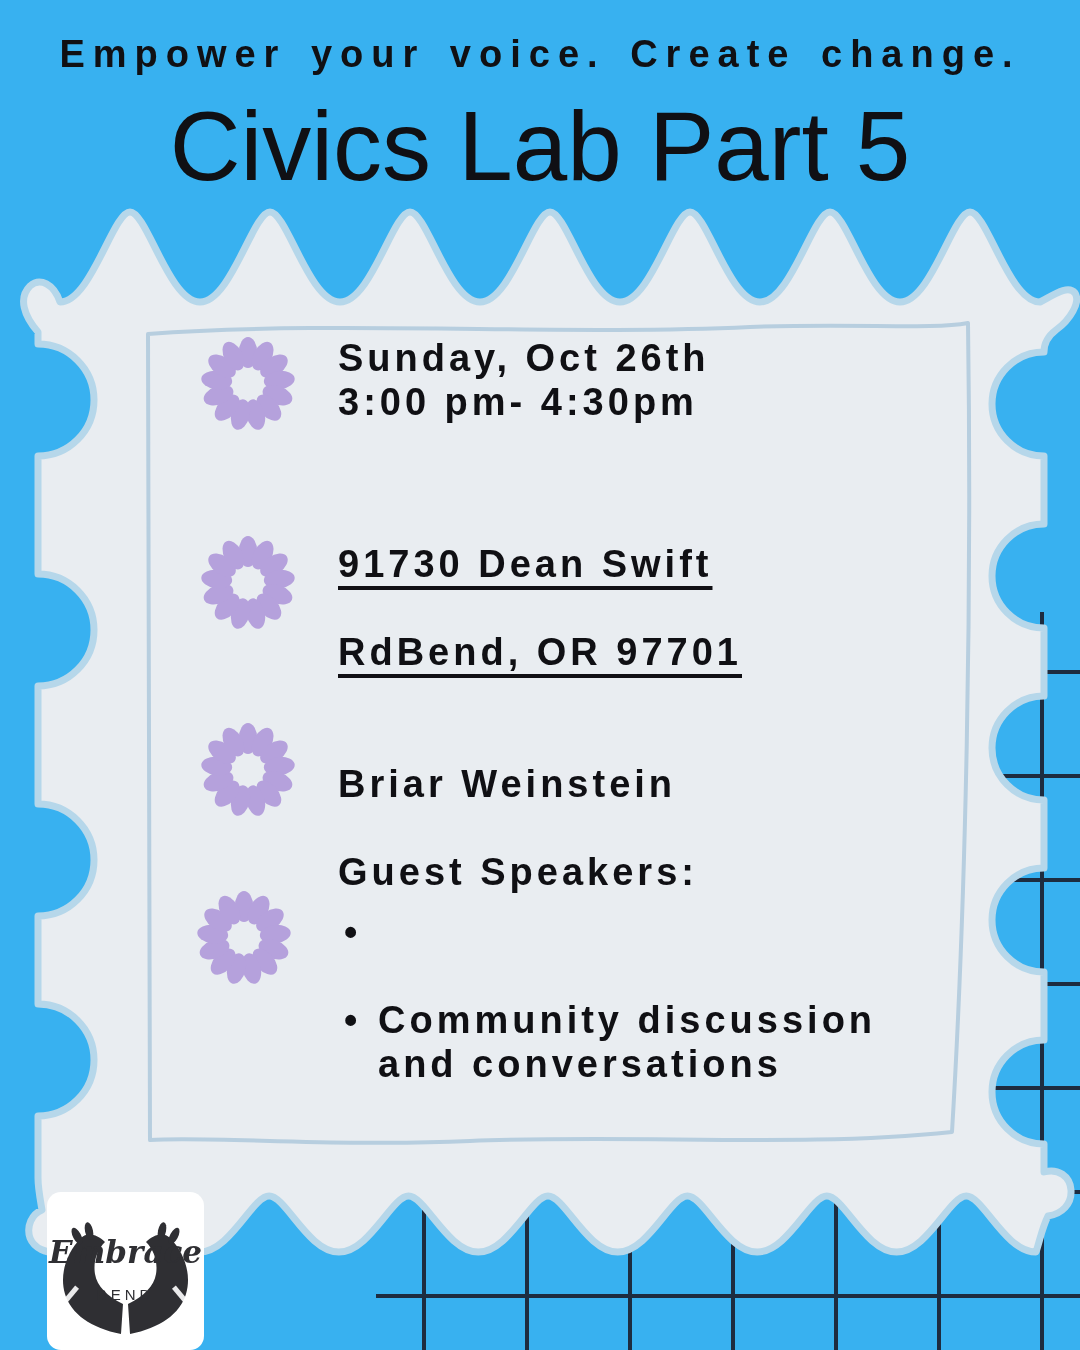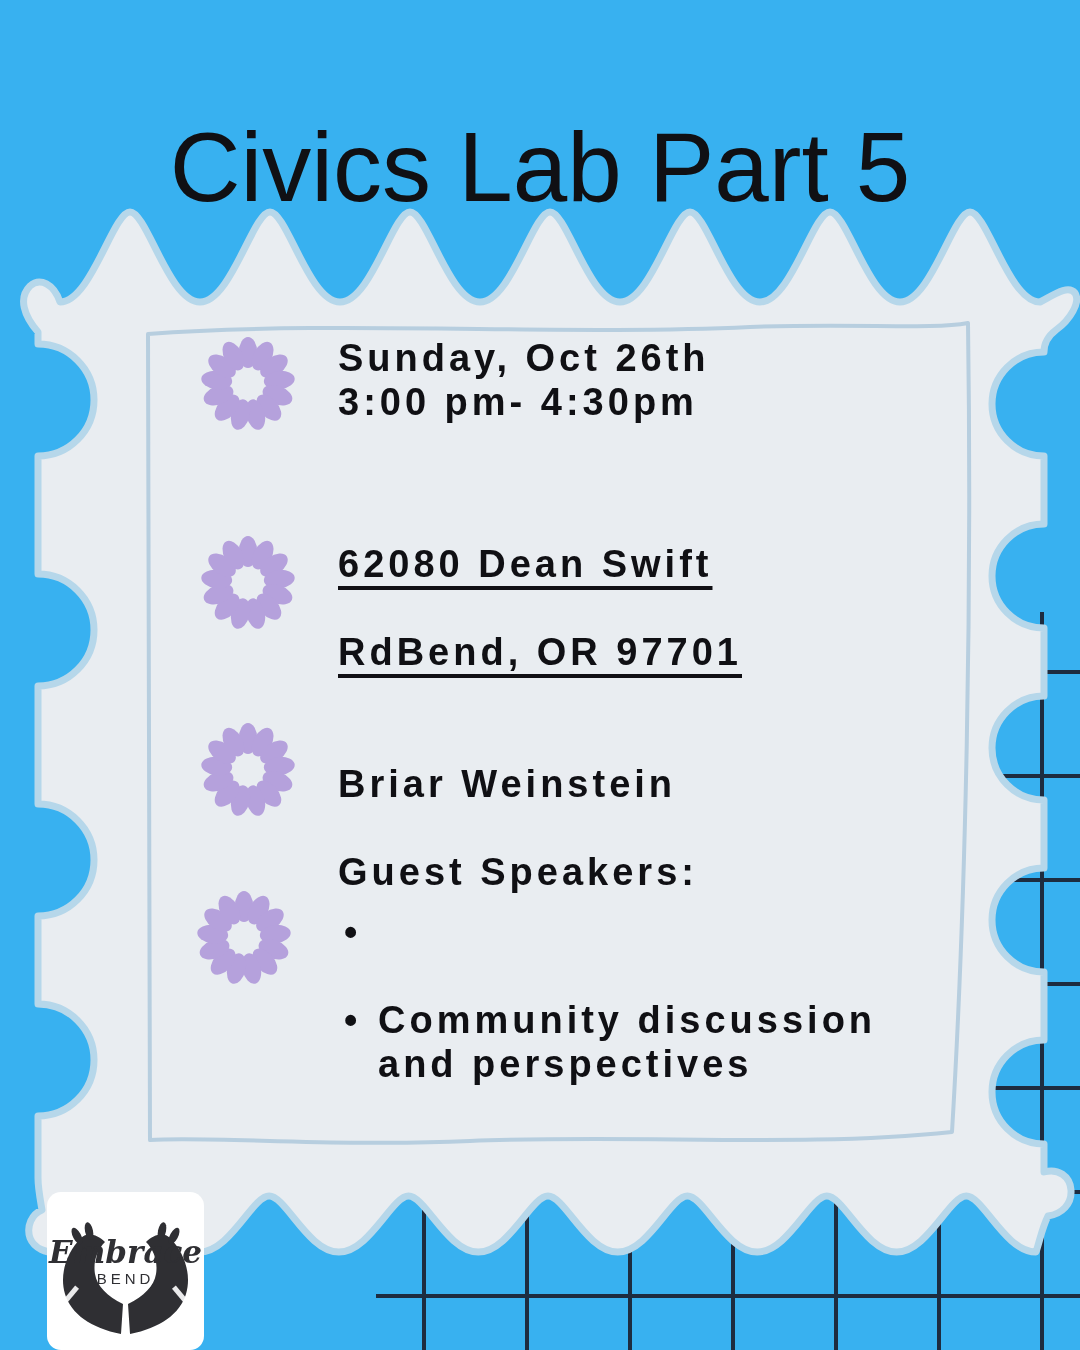--- a/index.html
+++ b/index.html
@@ -20,21 +20,21 @@
   .stamp-svg{position:absolute;left:0;top:0;z-index:2;}
   .stamp-shape{fill:var(--card);stroke:var(--card-edge);stroke-width:7;stroke-linejoin:round;}
   .frame-path{fill:none;stroke:var(--frame);stroke-width:4;stroke-linejoin:round;}
 
   .tagline{
     position:absolute;left:0;top:33px;width:1080px;z-index:3;text-align:center;
     font-weight:700;font-size:38px;letter-spacing:8px;word-spacing:6px;color:var(--text);
   }
   .big-title{
     position:absolute;left:0;top:95px;width:1080px;z-index:3;text-align:center;
-    font-weight:400;font-size:98px;line-height:1.05;color:var(--text);margin-top:21px;
+    font-weight:400;font-size:98px;line-height:1.05;color:var(--text);
   }
 
   .detail-text{
     position:absolute;left:338px;z-index:3;color:var(--text);
     font-weight:700;font-size:38px;letter-spacing:4px;line-height:44px;
     white-space:pre-line;
   }
   .dt-datetime{top:336px;}
   .dt-location{top:498px;}
   .dt-speakers{top:718px;}
@@ -53,21 +53,21 @@
     position:absolute;left:47px;top:1192px;width:157px;height:158px;z-index:4;
     background:var(--logo-bg);border-radius:14px;overflow:hidden;
   }
   .logo-hands{position:absolute;left:0;top:0;}
   .logo-script{
     position:absolute;left:0;top:42px;width:157px;text-align:center;
     font-family:"DejaVu Serif",serif;font-style:italic;font-weight:700;
     font-size:31px;color:var(--logo-ink);letter-spacing:0px;
   }
   .logo-city{
-    position:absolute;left:0;top:78px;width:157px;text-align:center;
+    position:absolute;left:0;top:94px;width:157px;text-align:center;
     font-size:15px;letter-spacing:4px;font-weight:400;color:var(--logo-ink);
   }
 </style>
 </head>
 <body>
 
 <div class="canvas">
 
   <div class="grid-bg"></div>
 
@@ -75,20 +75,21 @@
     <path id="stamp-outline" class="stamp-shape" d="M 38 332 C 24 316 18 298 30 286 C 40 277 54 284 60 302 C 90.8 302 113.2 212 130 212 C 146.8 212 169.2 302 200 302 C 230.8 302 253.2 212 270 212 C 286.8 212 309.2 302 340 302 C 370.8 302 393.2 212 410 212 C 426.8 212 449.2 302 480 302 C 510.8 302 533.2 212 550 212 C 566.8 212 589.2 302 620 302 C 650.8 302 673.2 212 690 212 C 706.8 212 729.2 302 760 302 C 790.8 302 813.2 212 830 212 C 846.8 212 869.2 302 900 302 C 930.8 302 953.2 212 970 212 C 986.8 212 1009.2 302 1040 302 C 1052 296 1068 284 1075 293 C 1081 302 1070 320 1056 330 C 1048 336 1044 344 1044 352 L 1044 352 A 52 52 0 0 0 1044 456 L 1044 524 A 52 52 0 0 0 1044 628 L 1044 696 A 52 52 0 0 0 1044 800 L 1044 868 A 52 52 0 0 0 1044 972 L 1044 1040 A 52 52 0 0 0 1044 1144 L 1044 1172 C 1058 1168 1070 1176 1071 1190 C 1072 1204 1062 1214 1048 1216 C 1042 1228 1040 1240 1036 1252 C 1005.3257142857143 1252 983.0171428571429 1196 966.2857142857143 1196 C 949.5542857142857 1196 927.2457142857143 1252 896.5714285714286 1252 C 865.8971428571429 1252 843.5885714285714 1196 826.8571428571429 1196 C 810.1257142857143 1196 787.8171428571428 1252 757.1428571428571 1252 C 726.4685714285714 1252 704.16 1196 687.4285714285714 1196 C 670.6971428571428 1196 648.3885714285714 1252 617.7142857142857 1252 C 587.0400000000001 1252 564.7314285714286 1196 548.0000000000001 1196 C 531.2685714285715 1196 508.96000000000004 1252 478.28571428571433 1252 C 447.61142857142863 1252 425.3028571428572 1196 408.5714285714286 1196 C 391.84000000000003 1196 369.5314285714286 1252 338.8571428571429 1252 C 308.1828571428572 1252 285.87428571428575 1196 269.14285714285717 1196 C 252.41142857142862 1196 230.10285714285718 1252 199.42857142857147 1252 C 168.75428571428586 1252 146.44571428571442 1196 129.71428571428584 1196 C 112.98285714285728 1196 90.67428571428584 1252 60.00000000000014 1252 C 46 1254 34 1248 30 1238 C 26 1226 32 1214 42 1210 C 40 1198 38 1188 38 1178 L 38 1116 A 56 56 0 0 0 38 1004 L 38 916 A 56 56 0 0 0 38 804 L 38 686 A 56 56 0 0 0 38 574 L 38 456 A 56 56 0 0 0 38 344 L 38 332 Z"></path>
     <path class="frame-path" d="M 148 334
          C 340 320 560 336 750 327
          C 860 323 930 330 968 323
          C 972 600 966 900 952 1132
          C 800 1148 640 1134 470 1141
          C 340 1147 210 1136 150 1140
          Z"></path>
   </svg>
 
+  <div class="tagline">Empower your voice. Create change.</div>
   <div class="big-title">Civics Lab Part 5</div>
 
   <svg class="flower flower-1" viewBox="0 0 96 96">
       <g class="petals">
         <ellipse cx="48" cy="16.5" rx="9.2" ry="15.5" fill="var(--flower)" transform="rotate(0 48 48)"></ellipse>
         <ellipse cx="48" cy="16.5" rx="9.2" ry="15.5" fill="var(--flower)" transform="rotate(27.692307692307693 48 48)"></ellipse>
         <ellipse cx="48" cy="16.5" rx="9.2" ry="15.5" fill="var(--flower)" transform="rotate(55.38461538461539 48 48)"></ellipse>
         <ellipse cx="48" cy="16.5" rx="9.2" ry="15.5" fill="var(--flower)" transform="rotate(83.07692307692308 48 48)"></ellipse>
         <ellipse cx="48" cy="16.5" rx="9.2" ry="15.5" fill="var(--flower)" transform="rotate(110.76923076923077 48 48)"></ellipse>
         <ellipse cx="48" cy="16.5" rx="9.2" ry="15.5" fill="var(--flower)" transform="rotate(138.46153846153845 48 48)"></ellipse>
@@ -154,37 +155,37 @@
         <ellipse cx="48" cy="16.5" rx="9.2" ry="15.5" fill="var(--flower)" transform="rotate(304.61538461538464 48 48)"></ellipse>
         <ellipse cx="48" cy="16.5" rx="9.2" ry="15.5" fill="var(--flower)" transform="rotate(332.3076923076923 48 48)"></ellipse>
       </g>
       <circle cx="48" cy="48" r="13.5" class="hole" fill="var(--card)"></circle>
     </svg>
 
   <div class="detail-text dt-datetime">Sunday, Oct 26th
 3:00 pm- 4:30pm</div>
 
   <div class="detail-text dt-location">
-    <div class="u">62080 Dean Swift</div>
+    <div class="u">91730 Dean Swift</div>
     <div class="u">RdBend, OR 97701</div>
   </div>
 
   <div class="detail-text dt-speakers">
     <div>Briar Weinstein</div>
     <div>Guest Speakers:</div>
   </div>
 
   <div class="detail-text dt-topics">
     <div class="topic-item">
       <span class="bullet-dot">•</span>
     </div>
     <div class="topic-item">
       <span class="bullet-dot">•</span>
       <span>Community discussion
-and perspectives</span>
+and conversations</span>
     </div>
   </div>
 
   <div class="logo-box">
     <svg class="logo-hands" width="157" height="158" viewBox="0 0 157 158" aria-hidden="true">
       <g fill="var(--logo-ink)">
         <g id="hand-left">
           <path d="M 34 46
                    C 20 60 12 82 18 102
                    C 24 122 44 136 74 142

